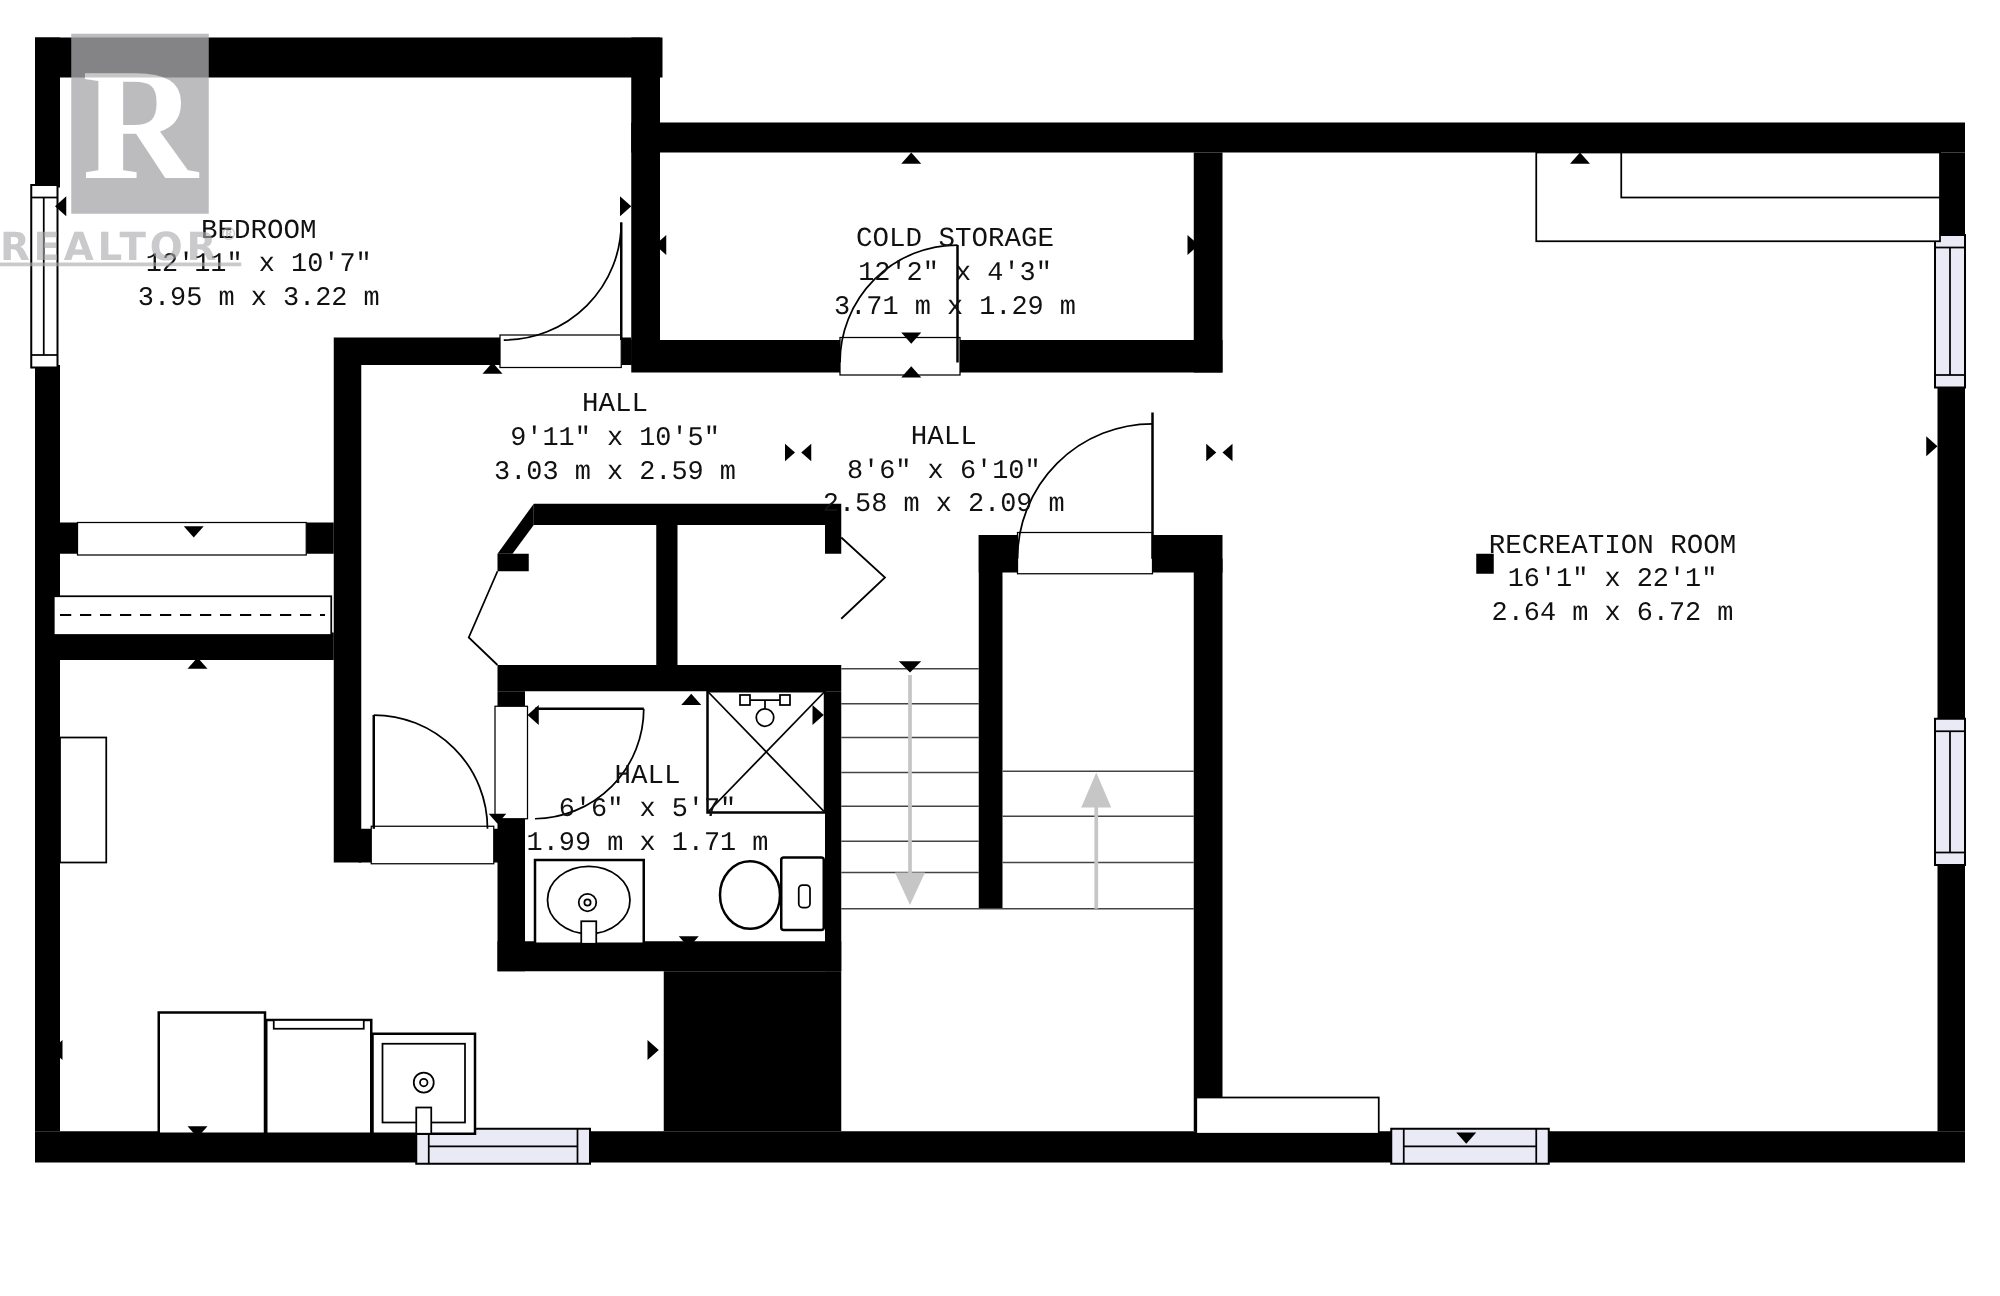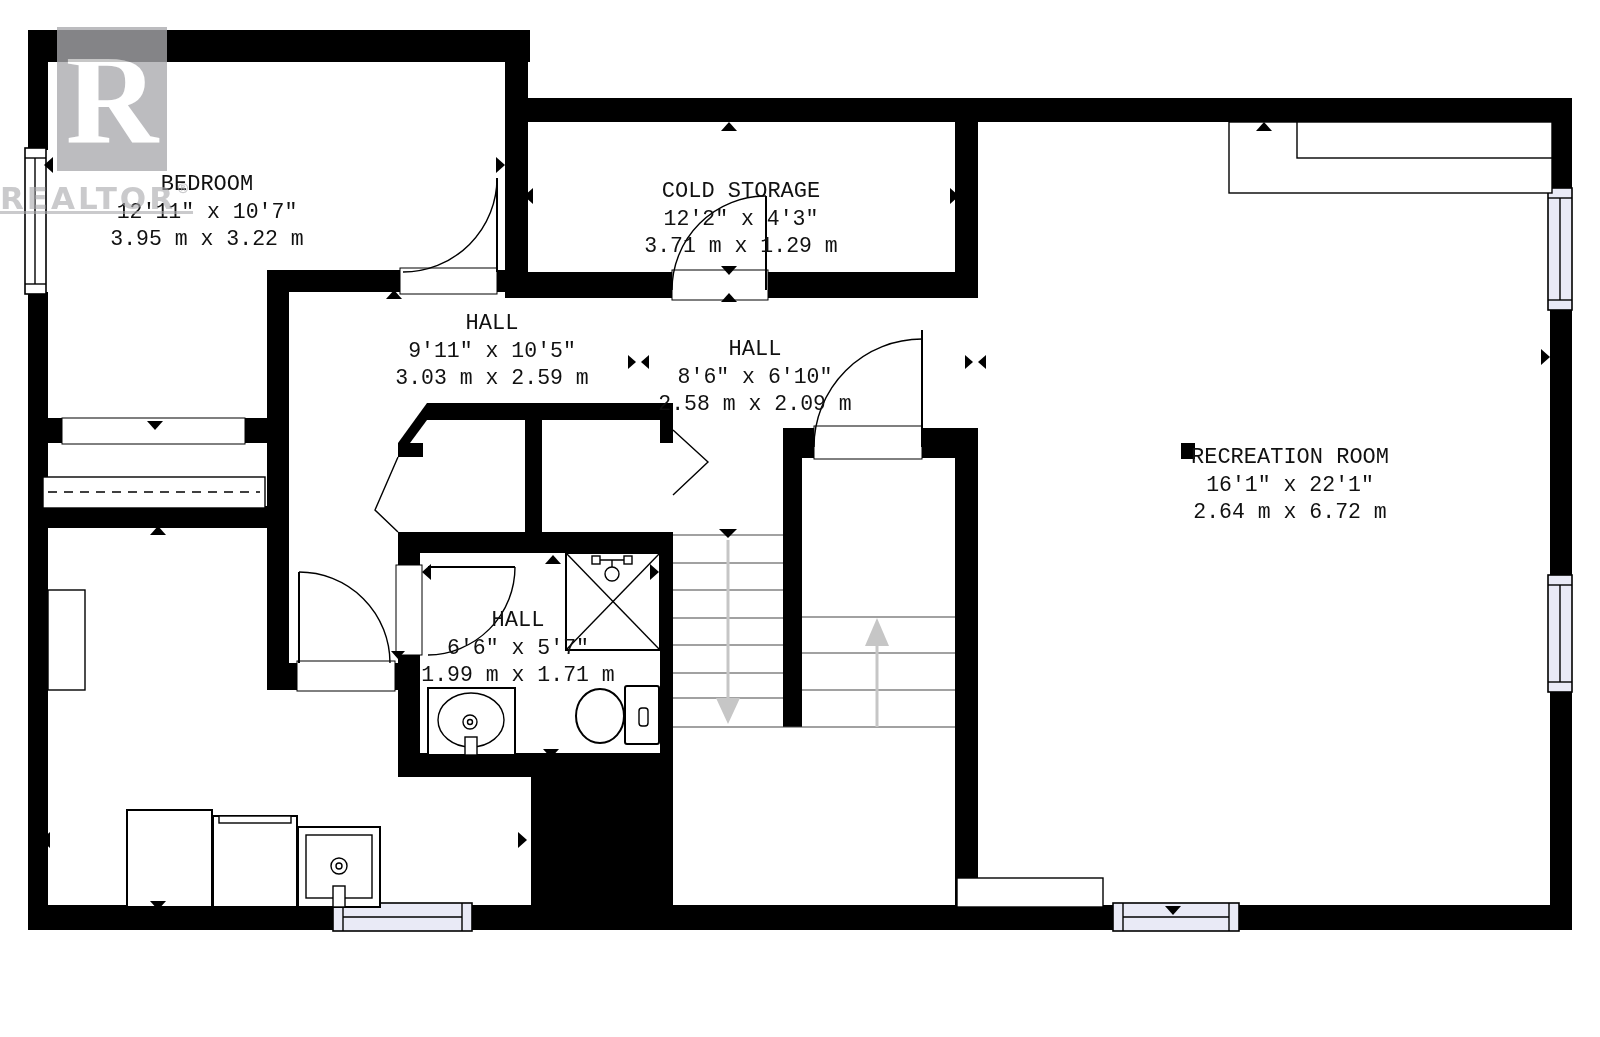--- a/index.html
+++ b/index.html
@@ -274,39 +274,39 @@
     <polygon class="dim" points="978,362 986,355 986,369"></polygon>
   </g>
 </svg>
 
   <div class="label" style="left:207px;top:171px">
     <div class="rname">BEDROOM</div>
     <div class="rdim">12'11" x 10'7"</div>
     <div class="rdim">3.95 m x 3.22 m</div>
   </div>
 
-  <div class="label" style="left:741px;top:178px">
+  <div class="label" style="left:764px;top:178px">
     <div class="rname">COLD STORAGE</div>
     <div class="rdim">12'2" x 4'3"</div>
     <div class="rdim">3.71 m x 1.29 m</div>
   </div>
 
   <div class="label" style="left:492px;top:310px">
     <div class="rname">HALL</div>
     <div class="rdim">9'11" x 10'5"</div>
     <div class="rdim">3.03 m x 2.59 m</div>
   </div>
 
   <div class="label" style="left:755px;top:336px">
     <div class="rname">HALL</div>
     <div class="rdim">8'6" x 6'10"</div>
     <div class="rdim">2.58 m x 2.09 m</div>
   </div>
 
-  <div class="label" style="left:1290px;top:444px">
+  <div class="label" style="left:1290px;top:423px">
     <div class="rname">RECREATION ROOM</div>
     <div class="rdim">16'1" x 22'1"</div>
     <div class="rdim">2.64 m x 6.72 m</div>
   </div>
 
   <div class="label" style="left:518px;top:607px">
     <div class="rname">HALL</div>
     <div class="rdim">6'6" x 5'7"</div>
     <div class="rdim">1.99 m x 1.71 m</div>
   </div>

